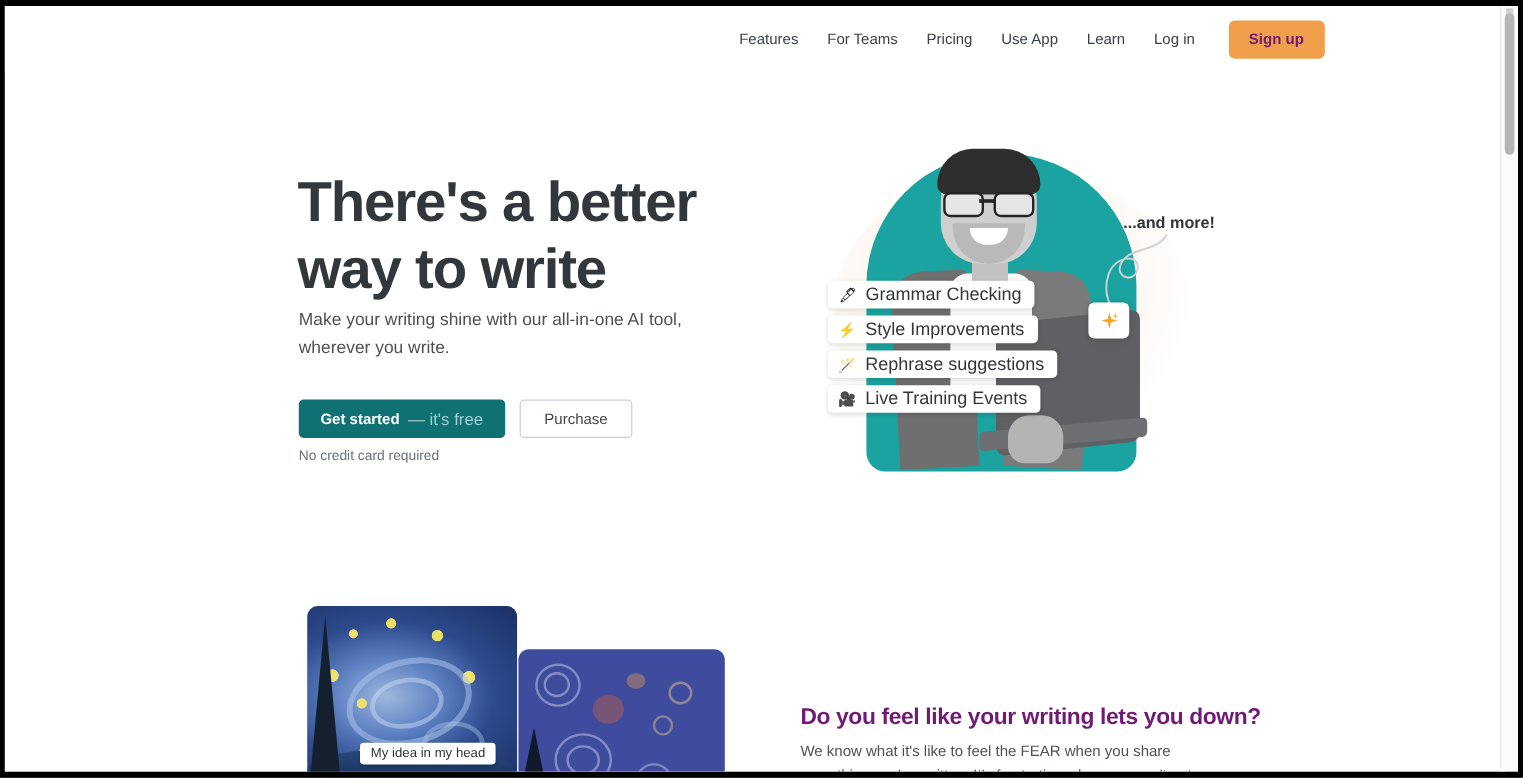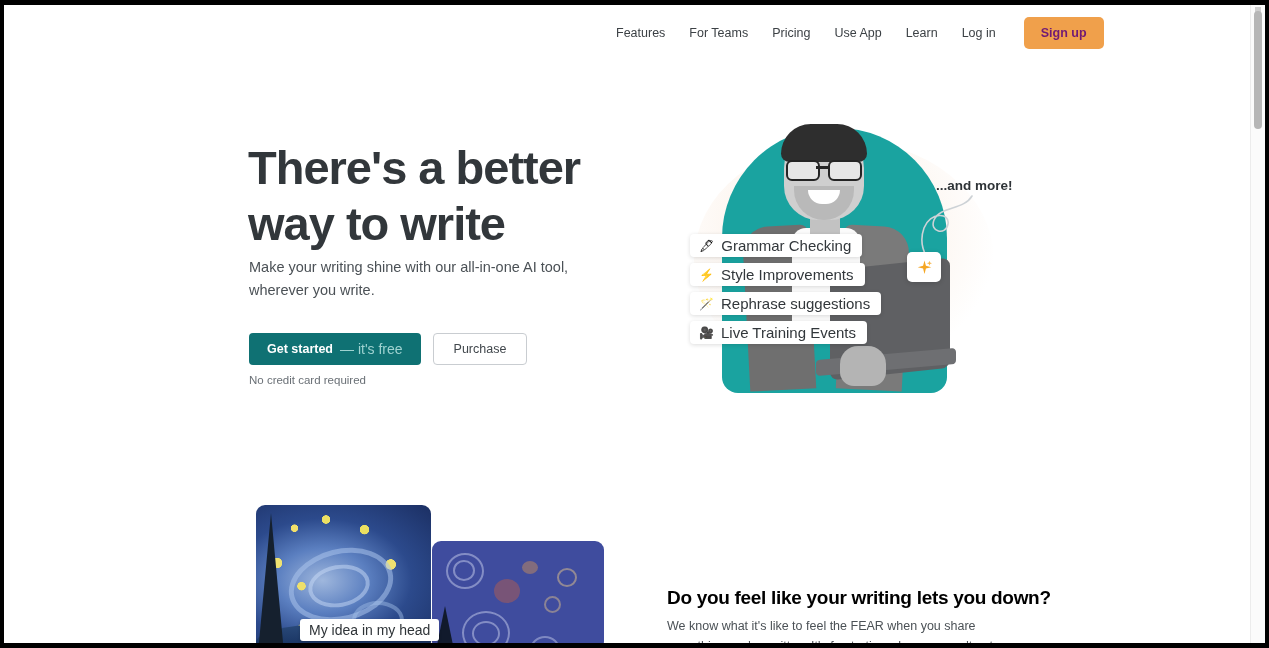--- a/index.html
+++ b/index.html
@@ -367,21 +367,21 @@
     width: 175px; height: 26px;
     background: linear-gradient(180deg, #2a4a7a 0%, #16305e 100%);
     border-radius: 40% 50% 0 0 / 70% 80% 0 0;
   }
   .idea-label {
     position: absolute;
     left: 44px; top: 114px;
     background: #ffffff;
     border-radius: 3px;
     padding: 3px 9px;
-    font-size: 14px;
+    font-size: 11px;
     color: #2f3438;
     box-shadow: 0 1px 3px rgba(0,0,0,0.2);
     white-space: nowrap;
     z-index: 4;
   }
   .amateur-card {
     position: absolute;
     left: 176px; top: 36px;
     width: 172px; height: 109px;
     border-radius: 9px;
@@ -404,21 +404,21 @@
     border-left: 9px solid transparent;
     border-right: 9px solid transparent;
     border-bottom: 44px solid #111a2c;
   }
 
   .sec-title {
     position: absolute;
     left: 663px; top: 566px;
     font-size: 19px;
     font-weight: bold;
-    color: #000000;
+    color: #701a75;
     letter-spacing: -0.3px;
     white-space: nowrap;
   }
   .sec-body {
     position: absolute;
     left: 663px; top: 598px;
     width: 345px;
     font-size: 12.5px;
     line-height: 20px;
     color: #4b5156;

